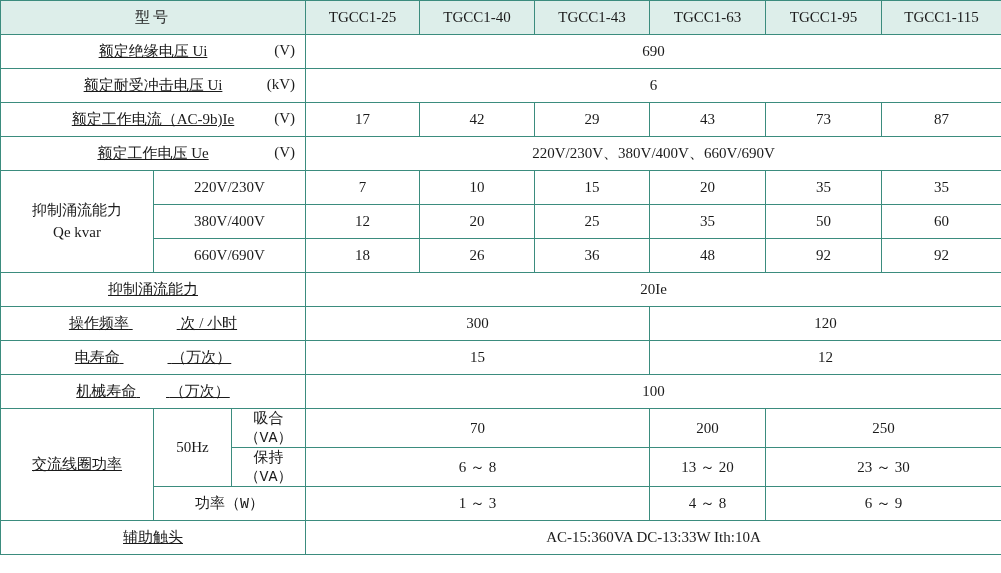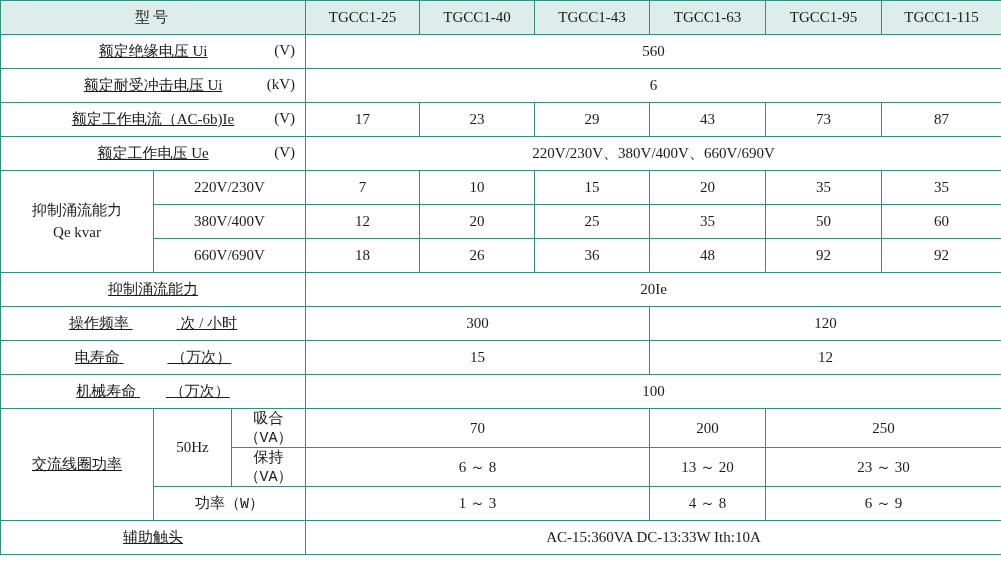--- a/index.html
+++ b/index.html
@@ -107,38 +107,38 @@
     <th class="hdr model-col">TGCC1-63</th>
     <th class="hdr model-col">TGCC1-95</th>
     <th class="hdr model-col">TGCC1-115</th>
   </tr>
 
   <tr>
     <td class="rowlabel" colspan="3">
       <span>额定绝缘电压  Ui</span>
       <span class="unit num">(V)</span>
     </td>
-    <td class="num" colspan="6">560</td>
+    <td class="num" colspan="6">690</td>
   </tr>
 
   <tr>
     <td class="rowlabel" colspan="3">
       <span>额定耐受冲击电压 Ui</span>
       <span class="unit num">(kV)</span>
     </td>
     <td class="num" colspan="6">6</td>
   </tr>
 
   <tr>
     <td class="rowlabel" colspan="3">
-      <span>额定工作电流（AC-6b)Ie</span>
+      <span>额定工作电流（AC-9b)Ie</span>
       <span class="unit num">(V)</span>
     </td>
     <td class="num">17</td>
-    <td class="num">23</td>
+    <td class="num">42</td>
     <td class="num">29</td>
     <td class="num">43</td>
     <td class="num">73</td>
     <td class="num">87</td>
   </tr>
 
   <tr>
     <td class="rowlabel" colspan="3">
       <span>额定工作电压 Ue</span>
       <span class="unit num">(V)</span>

